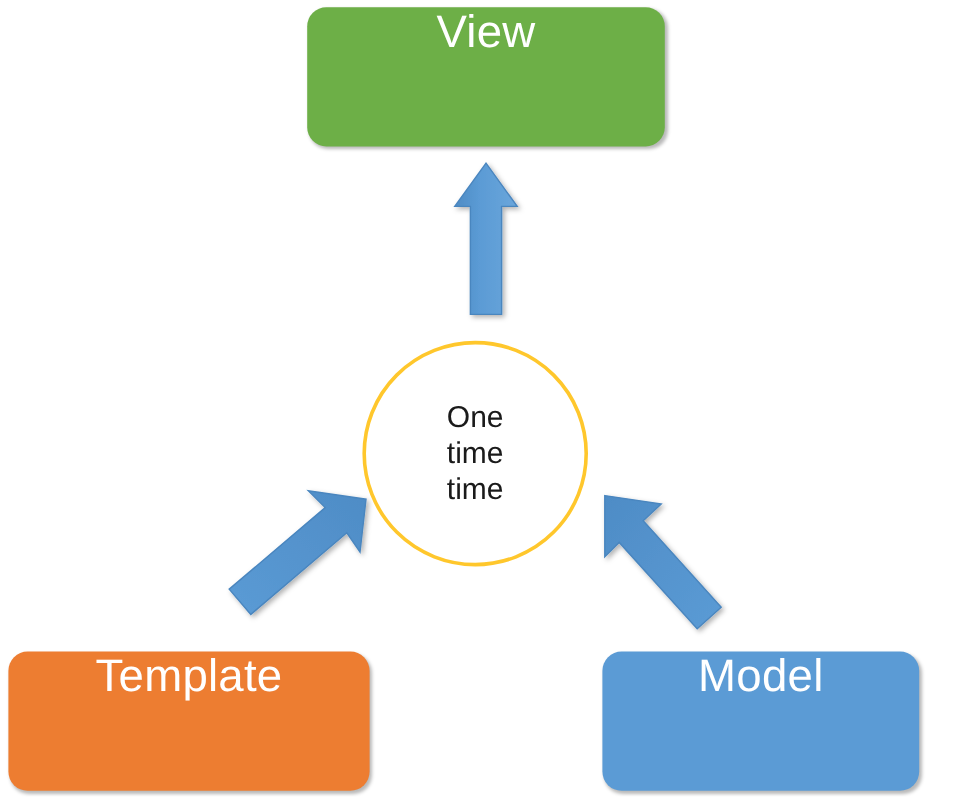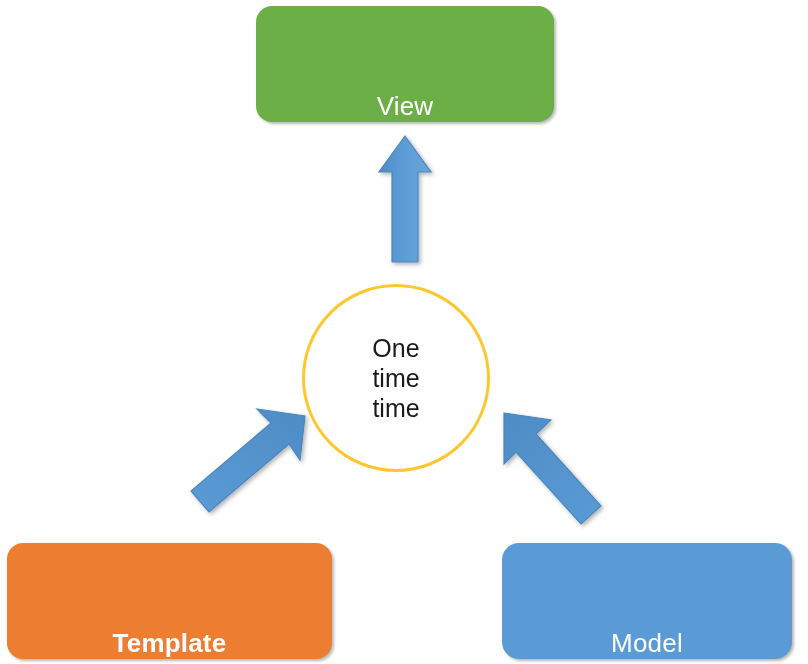--- a/index.html
+++ b/index.html
@@ -15,48 +15,46 @@
   }
   #diagram-root {
     position: relative;
     width: 808px;
     height: 664px;
     background: #ffffff;
   }
   .node-box {
     position: absolute;
     display: flex;
-    align-items: flex-end;
+    align-items: flex-start;
     justify-content: center;
     border-radius: 16px;
     color: #ffffff;
-    font-size: 26px;
+    font-size: 38px;
     letter-spacing: 0.2px;
     box-shadow: 2px 2px 3px rgba(0,0,0,0.28);
     box-sizing: border-box;
   }
   #view-box {
     left: 256px;
     top: 6px;
     width: 298px;
     height: 116px;
   }
   #template-box {
     left: 7px;
     top: 543px;
-    width: 325px;
+    width: 301px;
     height: 116px;
-    font-weight: bold;
   }
   #model-box {
     left: 502px;
     top: 543px;
-    width: 290px;
+    width: 264px;
     height: 116px;
-    border-radius: 17px;
   }
   #merge-circle {
     position: absolute;
     left: 302px;
     top: 284px;
     width: 188px;
     height: 188px;
     border-radius: 50%;
     background: #ffffff;
     box-sizing: border-box;

